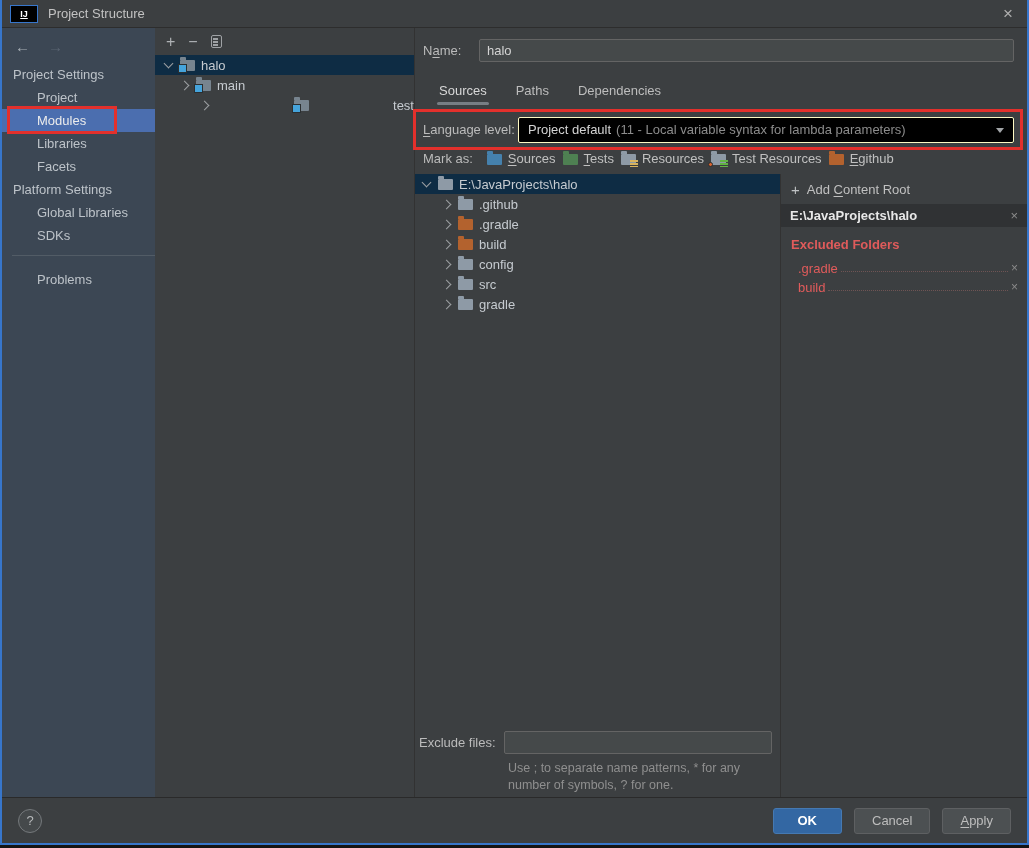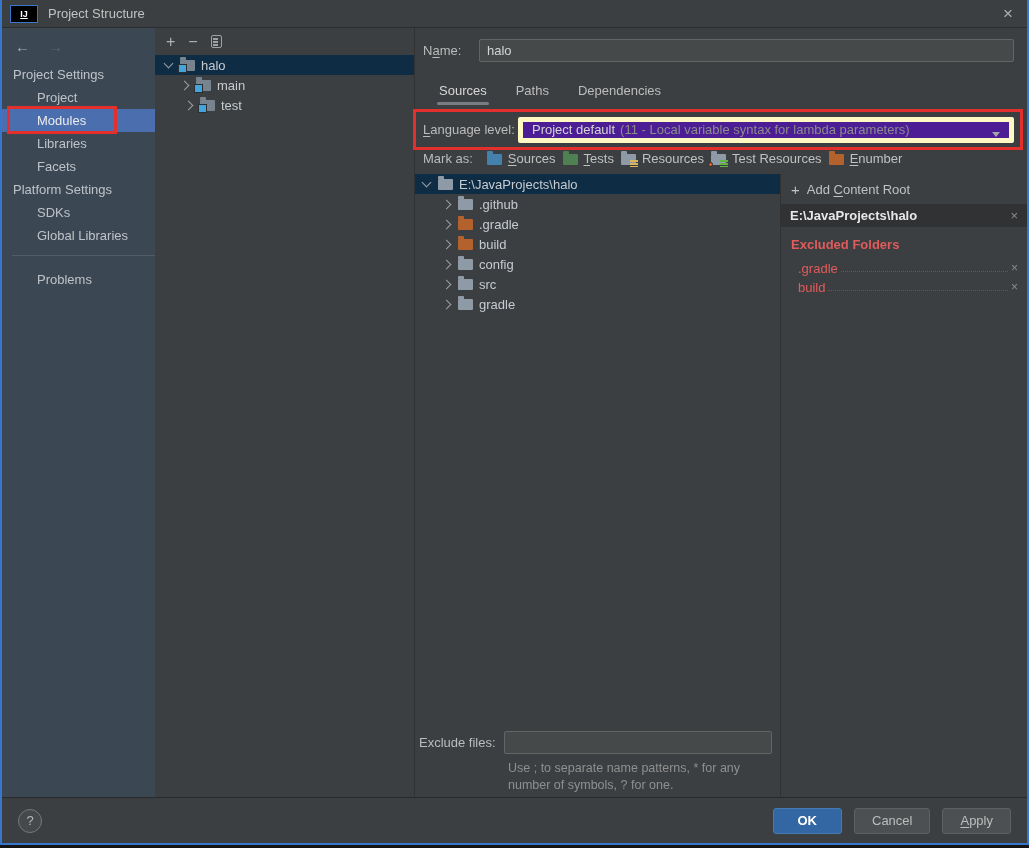--- a/index.html
+++ b/index.html
@@ -71,21 +71,21 @@
     color:#D4D4D4; padding:0 7px; font-family:"Liberation Sans", sans-serif; font-size:13px; outline:none; }
   .tabs-row { flex:0 0 37px; padding-left:24px; display:flex; align-items:flex-end; gap:29px; }
   .tab { padding-bottom:9px; color:#BDBDBD; position:relative; }
   .tab.selected { color:#D8D8D8; }
   .tab.selected::after { content:""; position:absolute; left:-2px; right:-2px; bottom:2px; height:3px;
     background:#787E84; border-radius:2px; }
   .lang-row { flex:0 0 27px; margin-top:9px; display:flex; align-items:center;
     padding:0 13px 0 8px; position:relative; }
   .annot-lang { left:-2px; top:-7px; right:4px; bottom:-7px; width:auto; height:auto; }
   .lang-label { width:95px; flex:0 0 95px; }
-  .dropdown { flex:1; height:26px; background:#4c1d95; border:5px solid #fef9c3; border-radius:2px;
+  .dropdown { flex:1; height:26px; background:#000000; border:1px solid #fef9c3; border-radius:2px;
     display:flex; align-items:center; padding:0 26px 0 9px; position:relative; white-space:nowrap; overflow:hidden; }
   .dd-main { color:#D4D4D4; margin-right:5px; }
   .dd-hint { color:#8C8C8C; }
   .dd-arrow { position:absolute; right:9px; top:10px; width:0; height:0;
     border-left:4px solid rgba(0,0,0,0); border-right:4px solid rgba(0,0,0,0); border-top:5px solid #A3A6A9; }
   .markas-row { flex:0 0 31px; display:flex; align-items:center; padding-left:8px; }
   .markas-label { margin-right:14px; }
   .mark-item { display:flex; align-items:center; margin-right:7px; color:#C0C0C0; }
   .mn { text-decoration:underline; text-underline-offset:2px; }
   
@@ -141,43 +141,43 @@
       </div>
       <div class="side-header">Project Settings</div>
       <div class="side-item">Project</div>
       <div class="side-item selected">
         <span>Modules</span>
         <div class="annot annot-modules"></div>
       </div>
       <div class="side-item">Libraries</div>
       <div class="side-item">Facets</div>
       <div class="side-header">Platform Settings</div>
+      <div class="side-item">Global Libraries</div>
       <div class="side-item">SDKs</div>
-      <div class="side-item">Global Libraries</div>
       <div class="side-divider"></div>
       <div class="side-item">Problems</div>
     </div>
 
     <div class="module-panel">
       <div class="mp-toolbar">
         <span class="tb-glyph">+</span>
         <span class="tb-glyph">−</span>
         <span class="copy-icon"></span>
       </div>
       <div class="tree-row selected" style="padding-left:10px;">
         <span class="chev down"></span>
         <span class="folder f-module badge-module"></span>
         <span>halo</span>
       </div>
       <div class="tree-row" style="padding-left:26px;">
         <span class="chev right"></span>
         <span class="folder f-module badge-module"></span>
         <span>main</span>
       </div>
-      <div class="tree-row" style="padding-left:30px;">
+      <div class="tree-row" style="padding-left:46px;justify-content:space-between;">
         <span class="chev right"></span>
         <span class="folder f-module badge-module"></span>
         <span>test</span>
       </div>
     </div>
 
     <div class="editor">
 
       <div class="name-row">
         <div class="name-label"><span>N</span><span class="mn">a</span><span>me:</span></div>
@@ -215,21 +215,21 @@
           <span>Resources</span>
         </span>
         <span class="mark-item">
           <span class="folder f-gray lines-green dot-orange">
               <span class="dot"></span>
             </span>
           <span>Test Resources</span>
         </span>
         <span class="mark-item">
           <span class="folder f-orange"></span>
-          <span><span class="mn">E</span><span>number</span></span>
+          <span><span class="mn">E</span><span>github</span></span>
         </span>
       </div>
 
       <div class="content-row">
         <div class="left-col">
           <div class="filetree">
             <div class="ft-row ft-root tree-row selected">
               <span class="chev down"></span>
               <span class="folder f-gray"></span>
               <span>E:\JavaProjects\halo</span>

